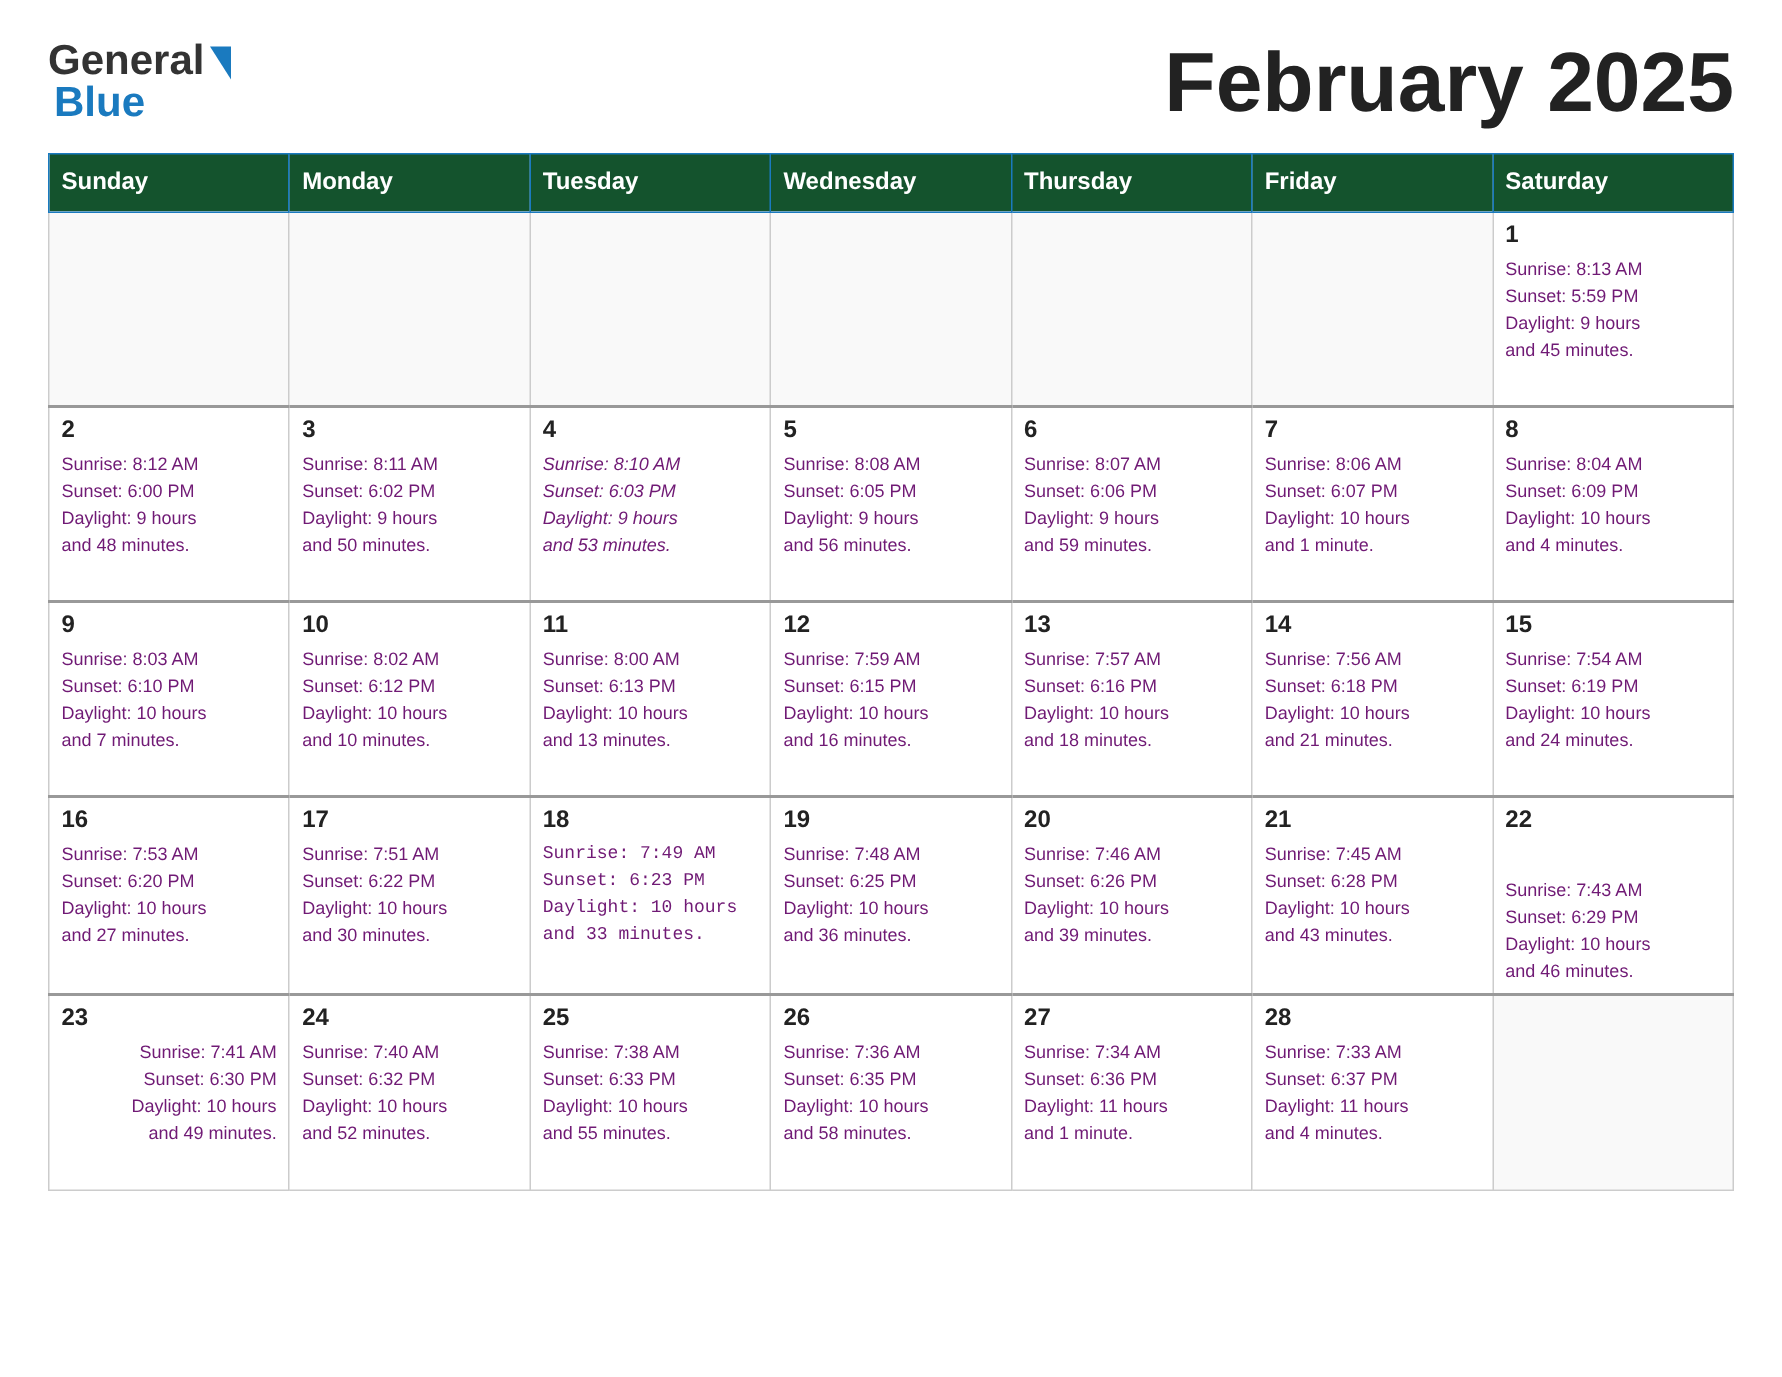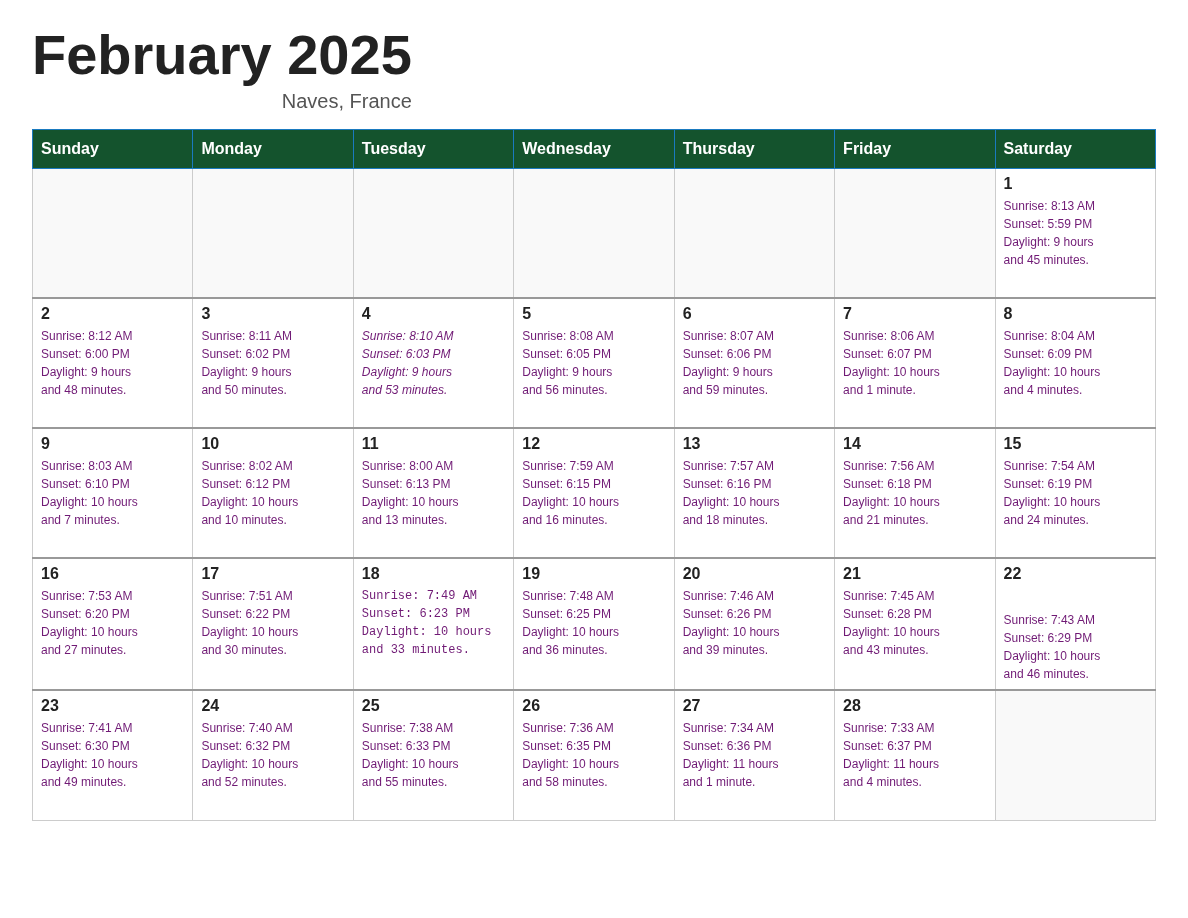--- a/index.html
+++ b/index.html
@@ -102,23 +102,29 @@
       background: #f9f9f9;
     }
     .week-row td {
       border-top: 2px solid #999;
     }
   </style>
 </head>
 <body>
 
 <div class="header">
+  <div class="logo">
+    <div class="logo-top">
+      <span class="logo-general">General</span>
+      <div class="logo-arrow"></div>
+    </div>
+    <span class="logo-blue">Blue</span>
+  </div>
   <div class="title-area">
     <div class="month-title">February 2025</div>
-    <div class="location">Naves, France</div>
   </div>
 </div>
 
 <table class="calendar">
   <thead>
     <tr>
     <th>Sunday</th>
         <th>Monday</th>
         <th>Tuesday</th>
         <th>Wednesday</th>
@@ -292,21 +298,21 @@
           <span class="day-number">22</span>
           <div class="day-info" style="white-space: pre-line; margin-top: 28px;">Sunrise: 7:43 AM
 Sunset: 6:29 PM
 Daylight: 10 hours
 and 46 minutes.</div>
         </td>
       </tr>
       <tr class="week-row">
         <td>
           <span class="day-number">23</span>
-          <div class="day-info" style="white-space: pre-line;">Sunrise: 7:41 AM
+          <div class="day-info" style="white-space: pre-line; text-align: right;">Sunrise: 7:41 AM
 Sunset: 6:30 PM
 Daylight: 10 hours
 and 49 minutes.</div>
         </td>
         <td>
           <span class="day-number">24</span>
           <div class="day-info" style="white-space: pre-line;">Sunrise: 7:40 AM
 Sunset: 6:32 PM
 Daylight: 10 hours
 and 52 minutes.</div>

